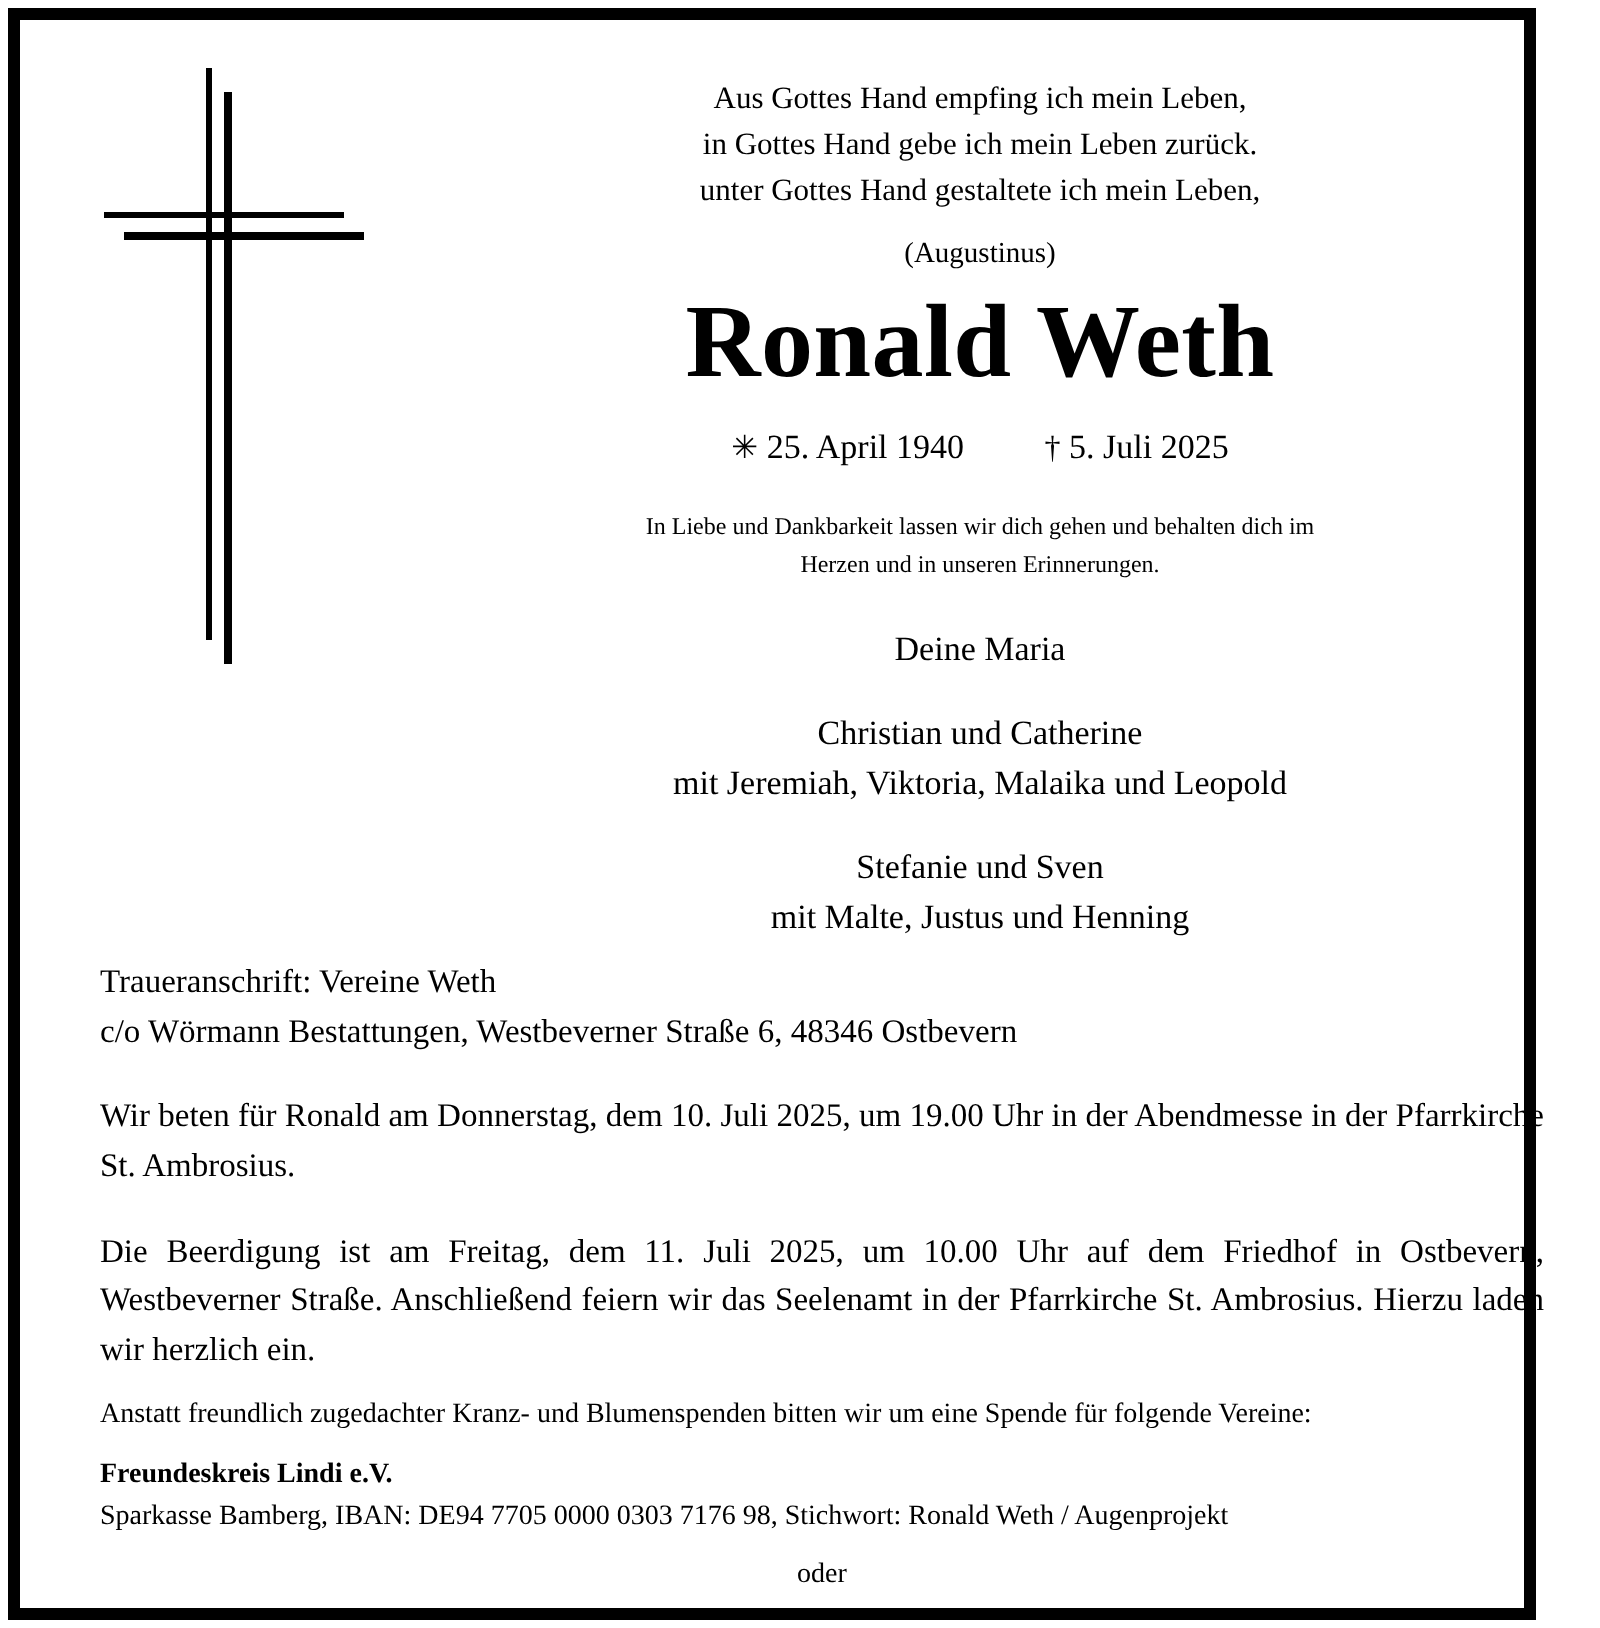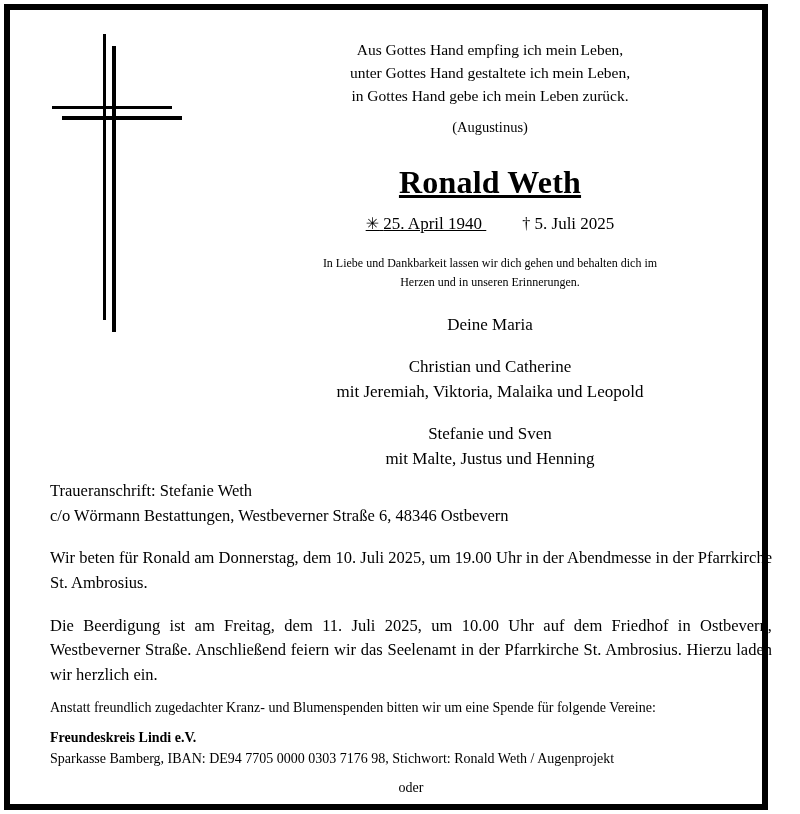--- a/index.html
+++ b/index.html
@@ -95,33 +95,32 @@
     margin-top: 29px;
     font-size: 15.5px;
     line-height: 1.47;
   }
   .verse-source {
     margin-top: 12px;
     font-size: 14.5px;
   }
 
   .deceased-name {
-    margin-top: 30px;
-    font-size: 32px;
+    margin-top: 9px;
+    font-size: 52px;
     font-weight: bold;
     line-height: 1.05;
     letter-spacing: 0.2px;
-    text-decoration: underline;
   }
 
   .dates {
     margin-top: 14px;
     font-size: 17px;
   }
-  .dates .date-birth { margin-right: 36px; text-decoration: underline; }
+  .dates .date-birth { margin-right: 36px; }
   .sym { font-size: 16px; }
 
   .tribute {
     margin-top: 20px;
     font-size: 12px;
     line-height: 1.62;
   }
 
   .family {
     margin-top: 20px;
@@ -190,22 +189,22 @@
         <div class="bar v1"></div>
         <div class="bar v2"></div>
         <div class="bar h1"></div>
         <div class="bar h2"></div>
       </div>
 
       <div class="center-col">
 
         <div class="verse">
           <div>Aus Gottes Hand empfing ich mein Leben,</div>
+          <div>in Gottes Hand gebe ich mein Leben zurück.</div>
           <div>unter Gottes Hand gestaltete ich mein Leben,</div>
-          <div>in Gottes Hand gebe ich mein Leben zurück.</div>
         </div>
 
         <div class="verse-source">(Augustinus)</div>
 
         <div class="deceased-name">Ronald Weth</div>
 
         <div class="dates">
           <span class="date-birth">
             <span class="sym">✳</span>
             <span>25. April 1940</span>
@@ -233,21 +232,21 @@
             <div class="family-line">Stefanie und Sven</div>
             <div class="family-line">mit Malte, Justus und Henning</div>
           </div>
         </div>
 
       </div>
 
       <div class="body-col">
 
         <div>
-          <div class="addr-line">Traueranschrift: Stefanie Weth</div>
+          <div class="addr-line">Traueranschrift: Vereine Weth</div>
           <div class="addr-line">c/o Wörmann Bestattungen, Westbeverner Straße 6, 48346 Ostbevern</div>
         </div>
 
         <div class="para">Wir beten für Ronald am Donnerstag, dem 10. Juli 2025, um 19.00 Uhr in der Abendmesse in der Pfarrkirche St. Ambrosius.</div>
 
         <div class="para">Die Beerdigung ist am Freitag, dem 11. Juli 2025, um 10.00 Uhr auf dem Friedhof in Ostbevern, Westbeverner Straße. Anschließend feiern wir das Seelenamt in der Pfarrkirche St. Ambrosius. Hierzu laden wir herzlich ein.</div>
 
         <div class="donations">
           <div class="don-intro">Anstatt freundlich zugedachter Kranz- und Blumenspenden bitten wir um eine Spende für folgende Vereine:</div>
           <div class="don-name">Freundeskreis Lindi e.V.</div>

